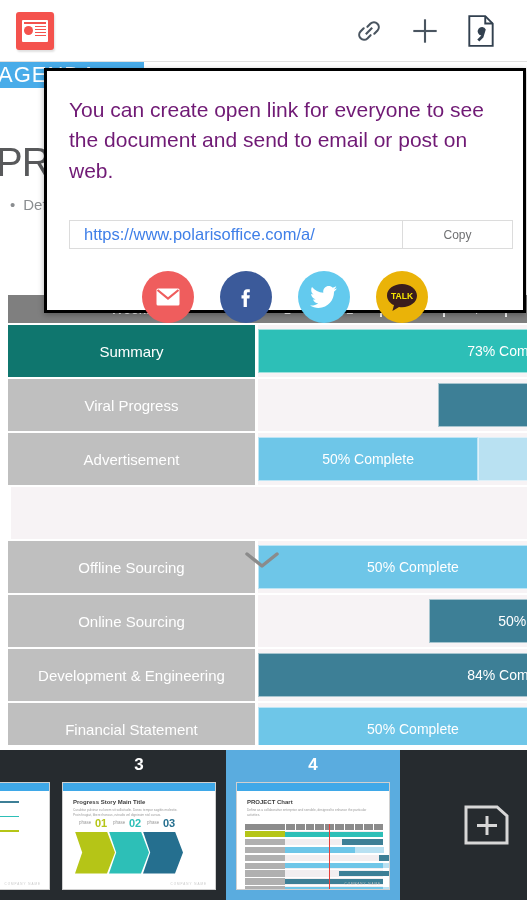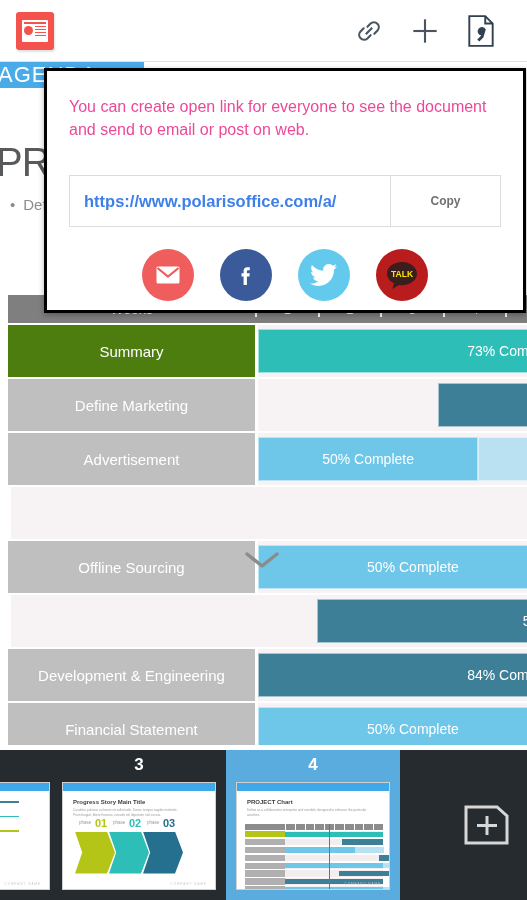--- a/index.html
+++ b/index.html
@@ -61,21 +61,21 @@
     display:flex; height:28px; background:#7f7f7f; align-items:center;
   }
   .gh-label { width:247px; color:#fff; font-size:14px; text-align:center; }
   .gh-week { flex:1; color:#fff; font-size:13px; text-align:center; border-left:2px solid #fff;}
 
   .grow { display:flex; height:52px; margin-top:2px; }
   .grow .rlabel {
     width:247px; display:flex; align-items:center; justify-content:center;
     color:#ffffff; font-size:15px; background:#bfbfbf; text-align:center;
   }
-  .grow.first .rlabel { background:#4d7c0f; }
+  .grow.first .rlabel { background:#0f766e; }
   .grow .track {
     flex:1; background:#f7f3f5; position:relative; margin-left:3px;
   }
   .bar {
     position:absolute; top:4px; bottom:4px;
     display:flex; align-items:center; justify-content:flex-end;
     color:#fff; font-size:14px; padding-right:8px; white-space:nowrap;
     border:1px solid rgba(255,255,255,0.55);
   }
   .bar.teal   { background:#2dbfb7; }
@@ -88,44 +88,44 @@
   }
 
   
   .dialog {
     position:absolute; left:44px; top:68px; width:482px; height:245px;
     background:#ffffff; border:3px solid #000000;
     z-index:20;
     box-shadow: 0 2px 6px rgba(0,0,0,0.3);
   }
   .dlg-text {
-    margin:24px 22px 0 22px; color:#ec4899; font-size:16px; line-height:1.45;
+    margin:24px 22px 0 22px; color:#701a75; font-size:21px; line-height:1.45;
   }
   .url-row {
-    display:flex; margin:34px 22px 0 22px; height:52px;font-weight:bold;
+    display:flex; margin:34px 10px 0 22px; height:29px;
   }
   .url-box {
     flex:1; border:1px solid #dcdcdc; display:flex; align-items:center;
     padding-left:14px; overflow:hidden;
   }
   .url-box span { color:#3f7fe8; font-size:16.5px; white-space:nowrap; }
   .copy-btn {
     width:110px; border:1px solid #dcdcdc; border-left:none;
     display:flex; align-items:center; justify-content:center;
     color:#6f7072; font-size:12px; cursor:pointer; background:#fff;
   }
   .socials {
     display:flex; justify-content:center; gap:26px; margin-top:22px;
   }
   .sbtn { width:52px; height:52px; border-radius:50%; display:flex;
     align-items:center; justify-content:center; cursor:pointer; }
   .sbtn.mail { background:#ef5d5d; }
   .sbtn.fb   { background:#3b5a9a; }
   .sbtn.tw   { background:#63caee; }
-  .sbtn.kt   { background:#b91c1c; }
+  .sbtn.kt   { background:#eab308; }
 
   
   .filmstrip {
     position:absolute; left:0; top:750px; width:527px; height:150px;
     background:#262b2f; display:flex; align-items:stretch; overflow:hidden;
   }
   .thumb { position:relative; width:174px; height:150px; flex:0 0 auto; }
   .thumb.sel { background:#5aacdf; }
   .thumb .num {
     position:absolute; top:5px; left:0; width:100%; text-align:center;
@@ -232,21 +232,21 @@
       <div id="gantt-rows">
           <div class="grow first">
             <div class="rlabel">Summary</div>
             <div class="track">
               <div class="bar teal" style="left: 0%; width: 100%;">
                 <span>73% Complete</span>
               </div>
             </div>
           </div>
           <div class="grow">
-            <div class="rlabel">Define Marketing</div>
+            <div class="rlabel">Viral Progress</div>
             <div class="track">
               <div class="bar dark" style="left: 58%; width: 42%;"></div>
             </div>
           </div>
           <div class="grow">
             <div class="rlabel">Advertisement</div>
             <div class="track">
               <div class="bar light" style="left: 0%; width: 71%;">
                 <span>50% Complete</span>
               </div>
@@ -258,20 +258,21 @@
           </div>
           <div class="grow">
             <div class="rlabel">Offline Sourcing</div>
             <div class="track">
               <div class="bar light" style="left: 0%; width: 100%;">
                 <span>50% Complete</span>
               </div>
             </div>
           </div>
           <div class="grow">
+            <div class="rlabel">Online Sourcing</div>
             <div class="track">
               <div class="bar dark" style="left: 55%; width: 55%;">
                 <span>50% Complete</span>
               </div>
             </div>
           </div>
           <div class="grow">
             <div class="rlabel">Development &amp; Engineering</div>
             <div class="track">
               <div class="bar dark" style="left: 0%; width: 100%;">

